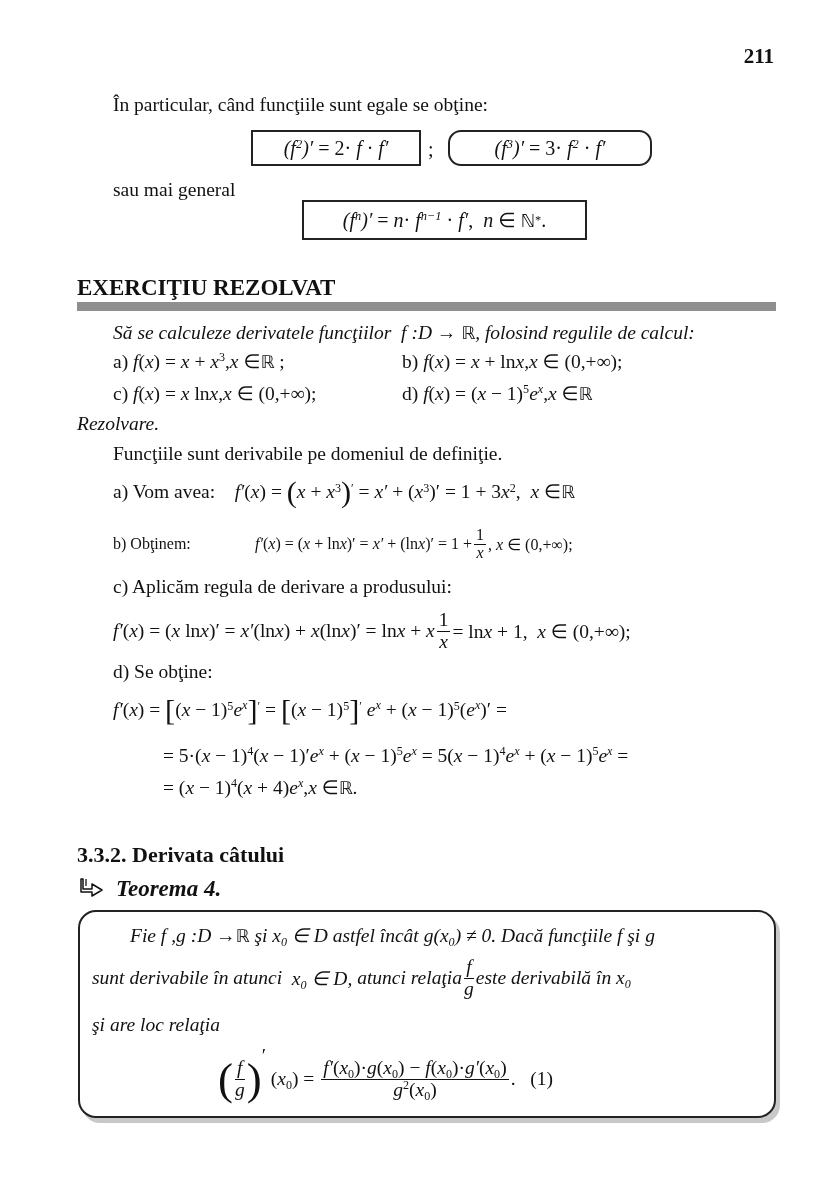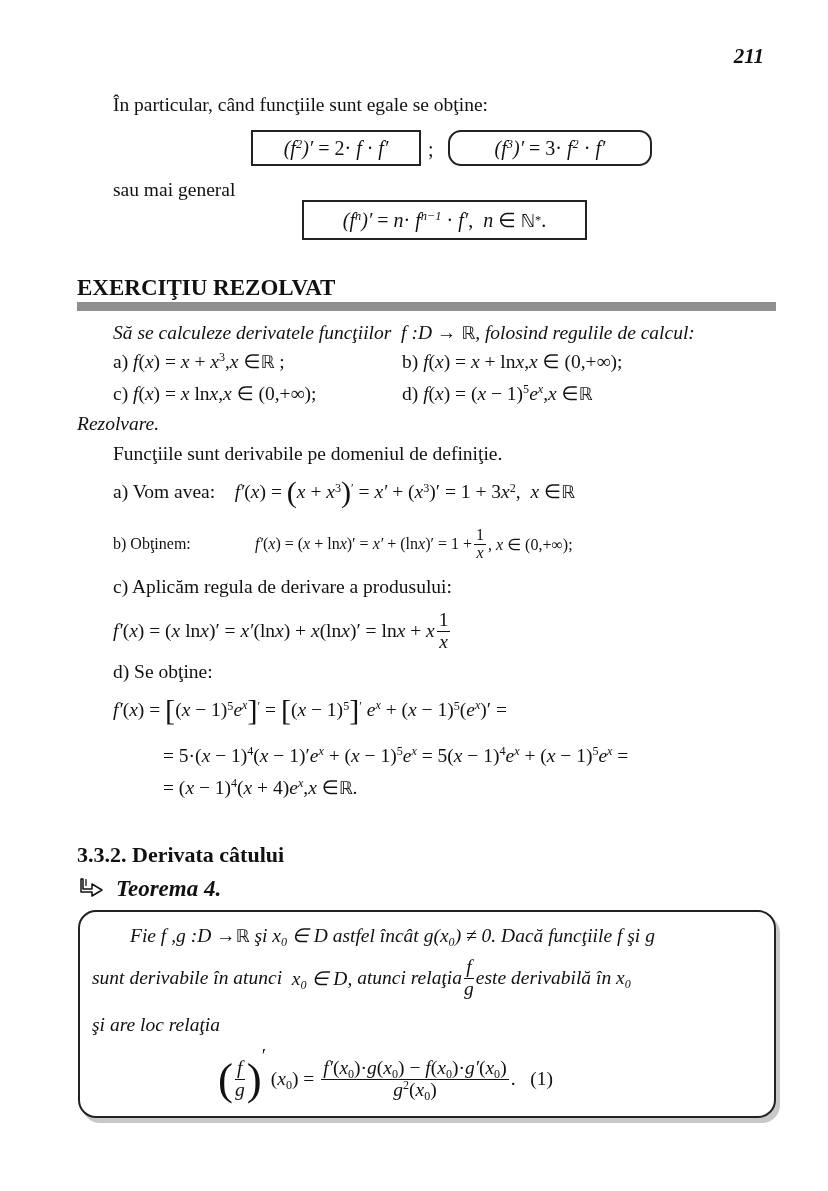--- a/index.html
+++ b/index.html
@@ -14,21 +14,21 @@
   .fbox { position:absolute; border:2px solid #222; height:36px; display:flex; align-items:center; justify-content:center; white-space:nowrap; font-size:20px; }
   .bar { position:absolute; left:77px; top:302px; width:699px; height:9px; background:#8f8f8f; }
   .frac { display:inline-flex; flex-direction:column; align-items:center; vertical-align:middle; line-height:1.05; margin:0 2px; }
   .frac .num { border-bottom:1.3px solid #111; padding:0 2px; }
   .big { font-size:1.55em; line-height:0.8; vertical-align:-0.12em; }
   .thm-box { position:absolute; left:78px; top:910px; width:698px; height:208px; border:2px solid #222; border-radius:18px; box-shadow:4px 5px 0 #c8c8c8; background:#fff; }
 </style>
 </head>
 <body>
 
-<div class="abs b" style="right:64px; top:44px; font-size:21px;font-style:italic;">211</div>
+<div class="abs b" style="right:54px; top:44px; font-size:21px;">211</div>
 
 <div class="abs" style="left:113px; top:94px; font-size:19.5px;">În particular, când funcţiile sunt egale se obţine:</div>
 
 <div class="fbox" style="left:251px; top:130px; width:170px;">
   <span class="it">(f<sup>2</sup>)′</span>&nbsp;=&nbsp;2·<span class="it">&nbsp;f&nbsp;</span>·<span class="it">&nbsp;f′</span>
 </div>
 <div class="abs" style="left:428px; top:138px; font-size:20px;">;</div>
 <div class="fbox" style="left:448px; top:130px; width:204px;border-radius:13px;">
   <span class="it">(f<sup>3</sup>)′</span>&nbsp;=&nbsp;3·<span class="it">&nbsp;f<sup>2</sup>&nbsp;</span>·<span class="it">&nbsp;f′</span>
 </div>
@@ -78,20 +78,21 @@
   <span>, <span class="it">x</span> ∈ (0,+∞);</span>
 </div>
 
 <div class="abs" style="left:113px; top:576px; font-size:19.5px;">c) Aplicăm regula de derivare a produsului:</div>
 <div class="abs" style="left:113px; top:606px; font-size:19.5px; display:flex; align-items:center; height:50px;">
   <span><span class="it">f′</span>(<span class="it">x</span>) = (<span class="it">x</span> ln<span class="it">x</span>)′ = <span class="it">x′</span>(ln<span class="it">x</span>) + <span class="it">x</span>(ln<span class="it">x</span>)′ = ln<span class="it">x</span> + <span class="it">x</span></span>
   <span class="frac">
       <span class="num">1</span>
       <span class="it">x</span>
     </span>
+  <span>= ln<span class="it">x</span> + 1,&nbsp; <span class="it">x</span> ∈ (0,+∞);</span>
 </div>
 
 <div class="abs" style="left:113px; top:661px; font-size:19.5px;">d) Se obţine:</div>
 <div class="abs" style="left:113px; top:698px; font-size:19.5px;">
   <span class="it">f′</span>(<span class="it">x</span>) = <span class="big">[</span>(<span class="it">x</span> − 1)<sup>5</sup><span class="it">e<sup>x</sup></span><span class="big">]</span><sup>′</sup> = <span class="big">[</span>(<span class="it">x</span> − 1)<sup>5</sup><span class="big">]</span><sup>′</sup> <span class="it">e<sup>x</sup></span> + (<span class="it">x</span> − 1)<sup>5</sup>(<span class="it">e<sup>x</sup></span>)′ =
 </div>
 <div class="abs" style="left:163px; top:745px; font-size:19.5px;">
   = 5·(<span class="it">x</span> − 1)<sup>4</sup>(<span class="it">x</span> − 1)′<span class="it">e<sup>x</sup></span> + (<span class="it">x</span> − 1)<sup>5</sup><span class="it">e<sup>x</sup></span> = 5(<span class="it">x</span> − 1)<sup>4</sup><span class="it">e<sup>x</sup></span> + (<span class="it">x</span> − 1)<sup>5</sup><span class="it">e<sup>x</sup></span> =
 </div>
 <div class="abs" style="left:163px; top:776px; font-size:19.5px;">

